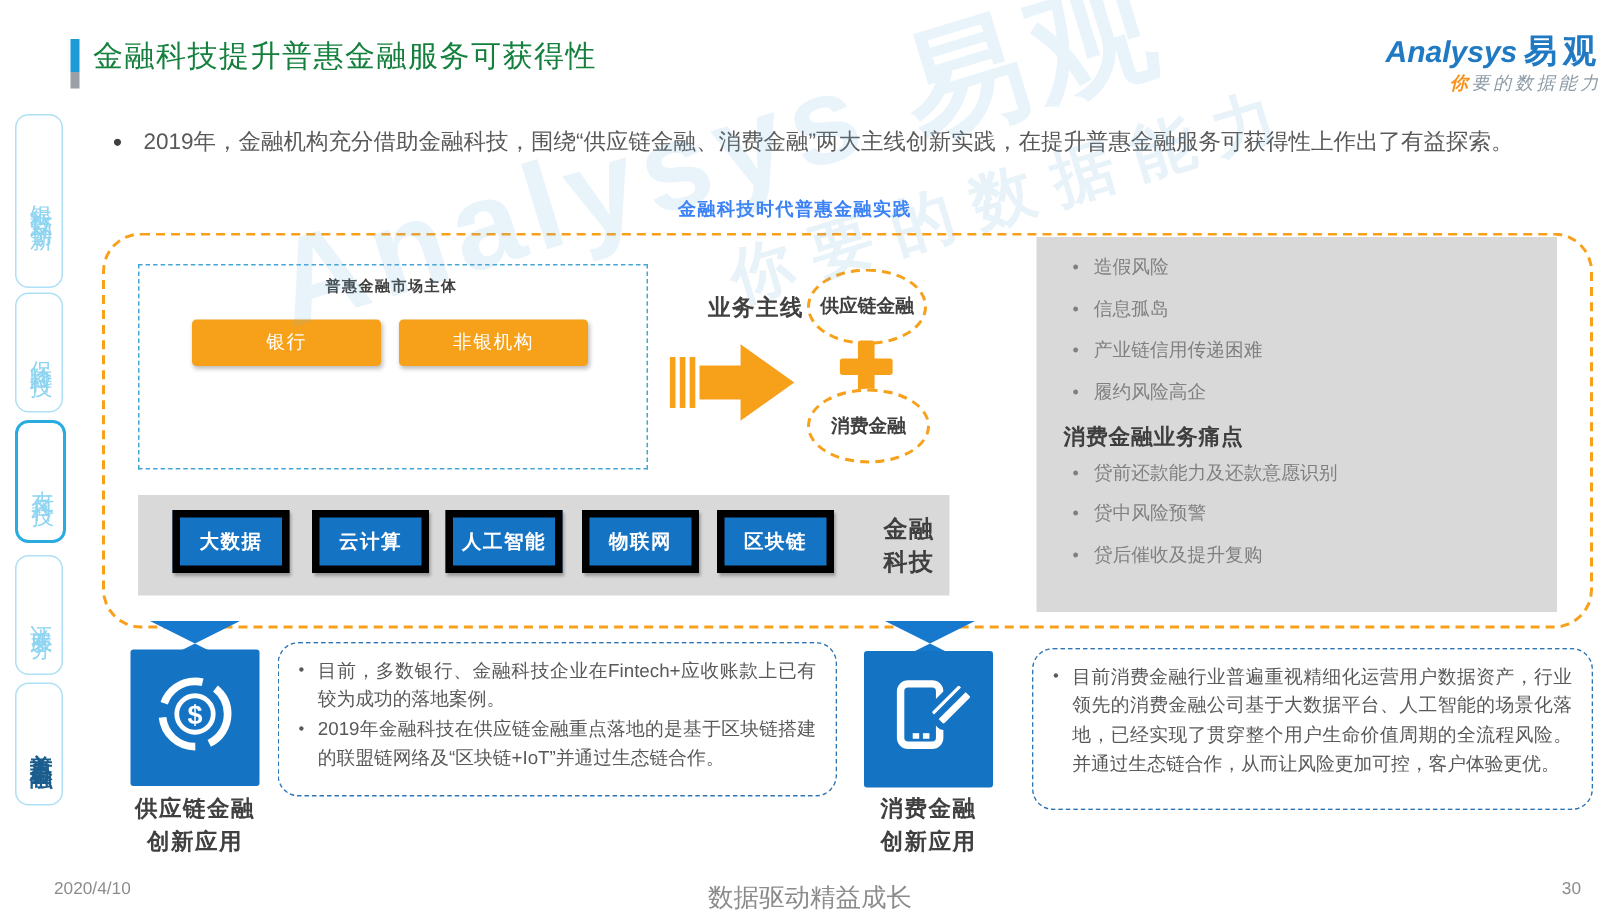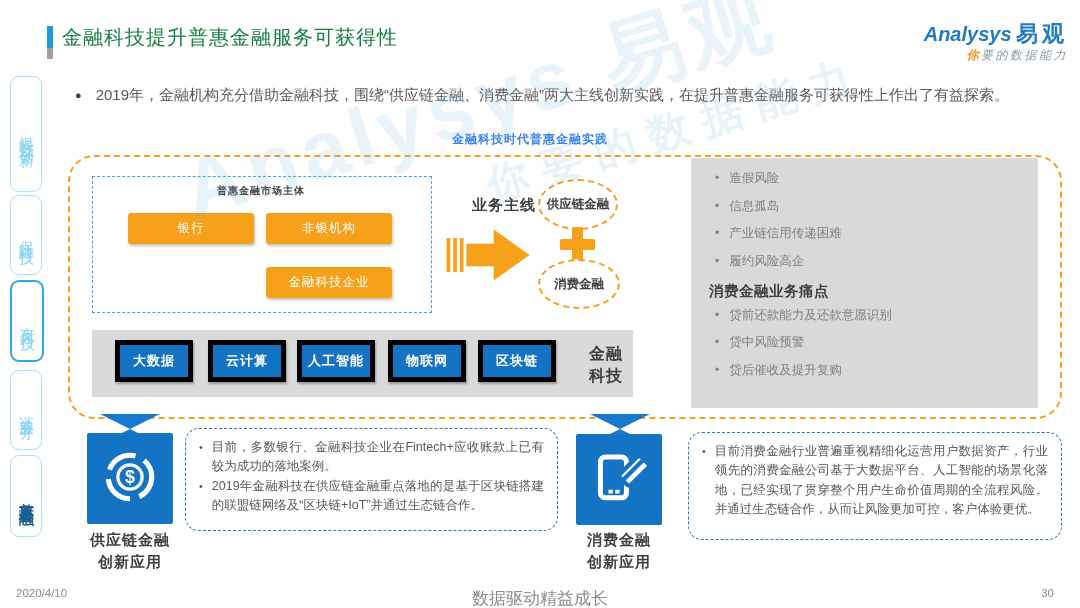--- a/index.html
+++ b/index.html
@@ -75,21 +75,21 @@
   .note-item{display:flex;gap:9px;font-size:12.5px;color:#595959;line-height:1.55;text-align:justify;}
   .note-item .nd{font-size:11px;line-height:19px;color:#595959;}
 
   
   .watermark{position:absolute;left:170px;top:140px;z-index:6;pointer-events:none;
              transform:rotate(-17deg);transform-origin:left top;white-space:nowrap;}
   .watermark .w1{font-size:82px;font-weight:bold;color:rgba(110,175,220,0.15);letter-spacing:6px;}
   .watermark .w2{font-size:42px;font-weight:bold;color:rgba(110,175,220,0.16);letter-spacing:14px;margin-left:290px;}
 
   
-  .footer-date{position:absolute;left:16px;top:587px;font-size:11.5px;color:#8C8C8C;}
+  .footer-date{position:absolute;left:36px;top:587px;font-size:11.5px;color:#8C8C8C;}
   .footer-center{position:absolute;left:0;top:587px;width:1080px;text-align:center;font-size:17px;color:#8C8C8C;}
   .footer-page{position:absolute;right:26px;top:587px;font-size:11.5px;color:#8C8C8C;}
 </style>
 </head>
 <body>
 
 <div class="slide">
 
   <div class="accent-bar"></div>
   <div class="page-title">金融科技提升普惠金融服务可获得性</div>
@@ -114,21 +114,20 @@
     <span class="txt">2019年，金融机构充分借助金融科技，围绕“供应链金融、消费金融”两大主线创新实践，在提升普惠金融服务可获得性上作出了有益探索。</span>
   </div>
 
   <div class="diagram-title">金融科技时代普惠金融实践</div>
   <div class="outer-box"></div>
 
   <div class="market-box"></div>
   <div class="market-title">普惠金融市场主体</div>
   <div class="entity-btn" style="left:128px;top:213px;">银行</div>
   <div class="entity-btn" style="left:266px;top:213px;">非银机构</div>
-  <div class="entity-btn" style="left:266px;top:267px;">金融科技企业</div>
 
   <div class="biz-label">业务主线</div>
   <div class="big-arrow">
     <svg width="86" height="66" viewBox="0 0 90 70">
       <g fill="#F7A11A">
         <rect x="0" y="17" width="4" height="36"></rect>
         <rect x="7" y="17" width="4" height="36"></rect>
         <rect x="14" y="17" width="4" height="36"></rect>
         <rect x="21" y="23" width="33" height="24"></rect>
         <polygon points="50,8 88,35 50,62"></polygon>

